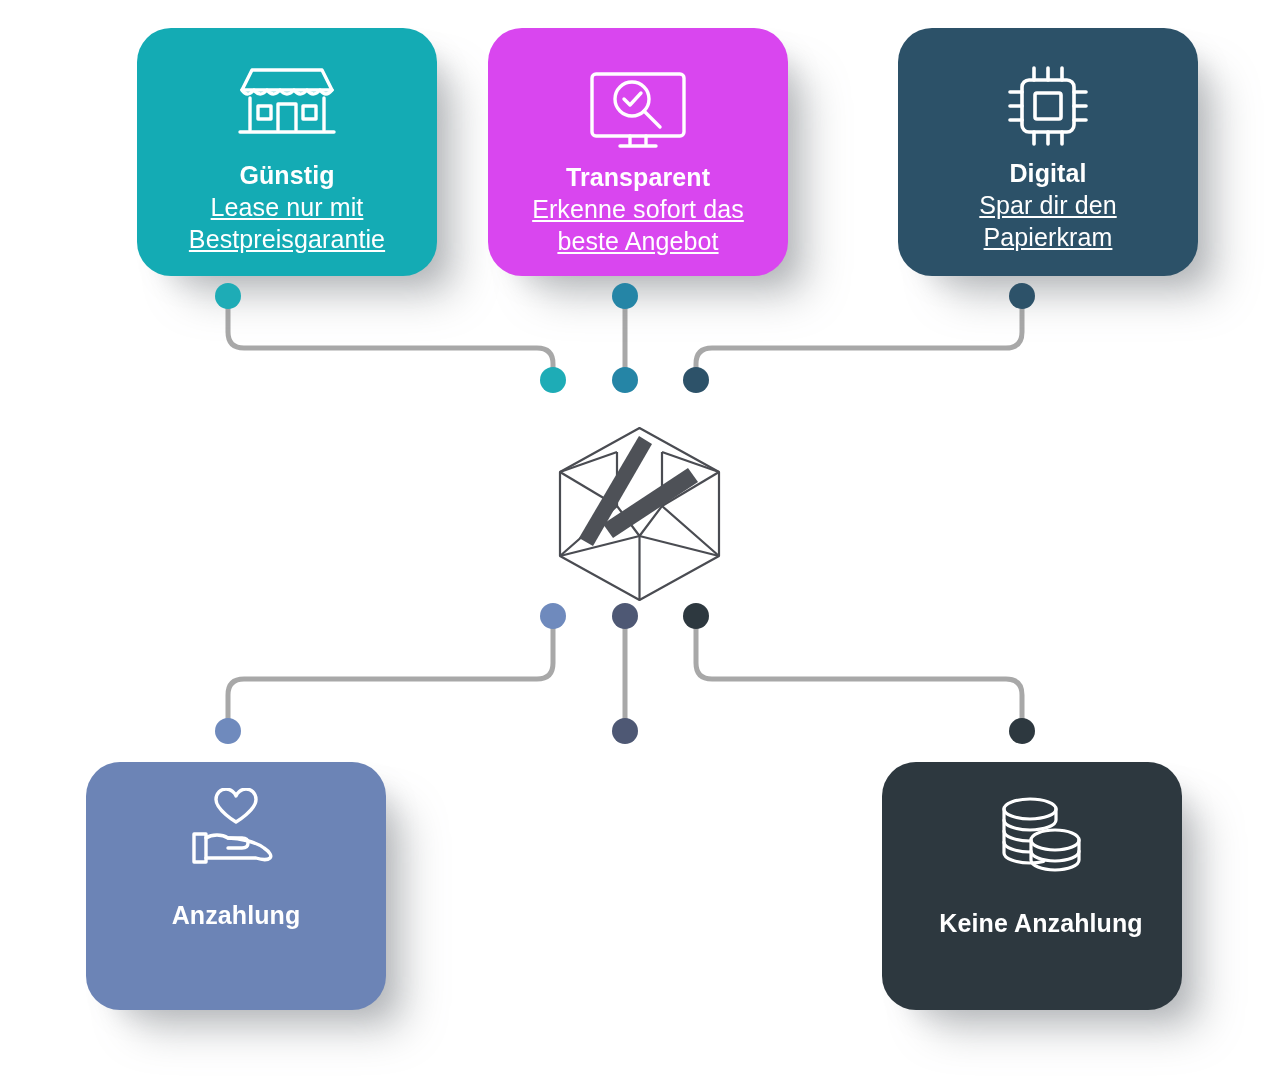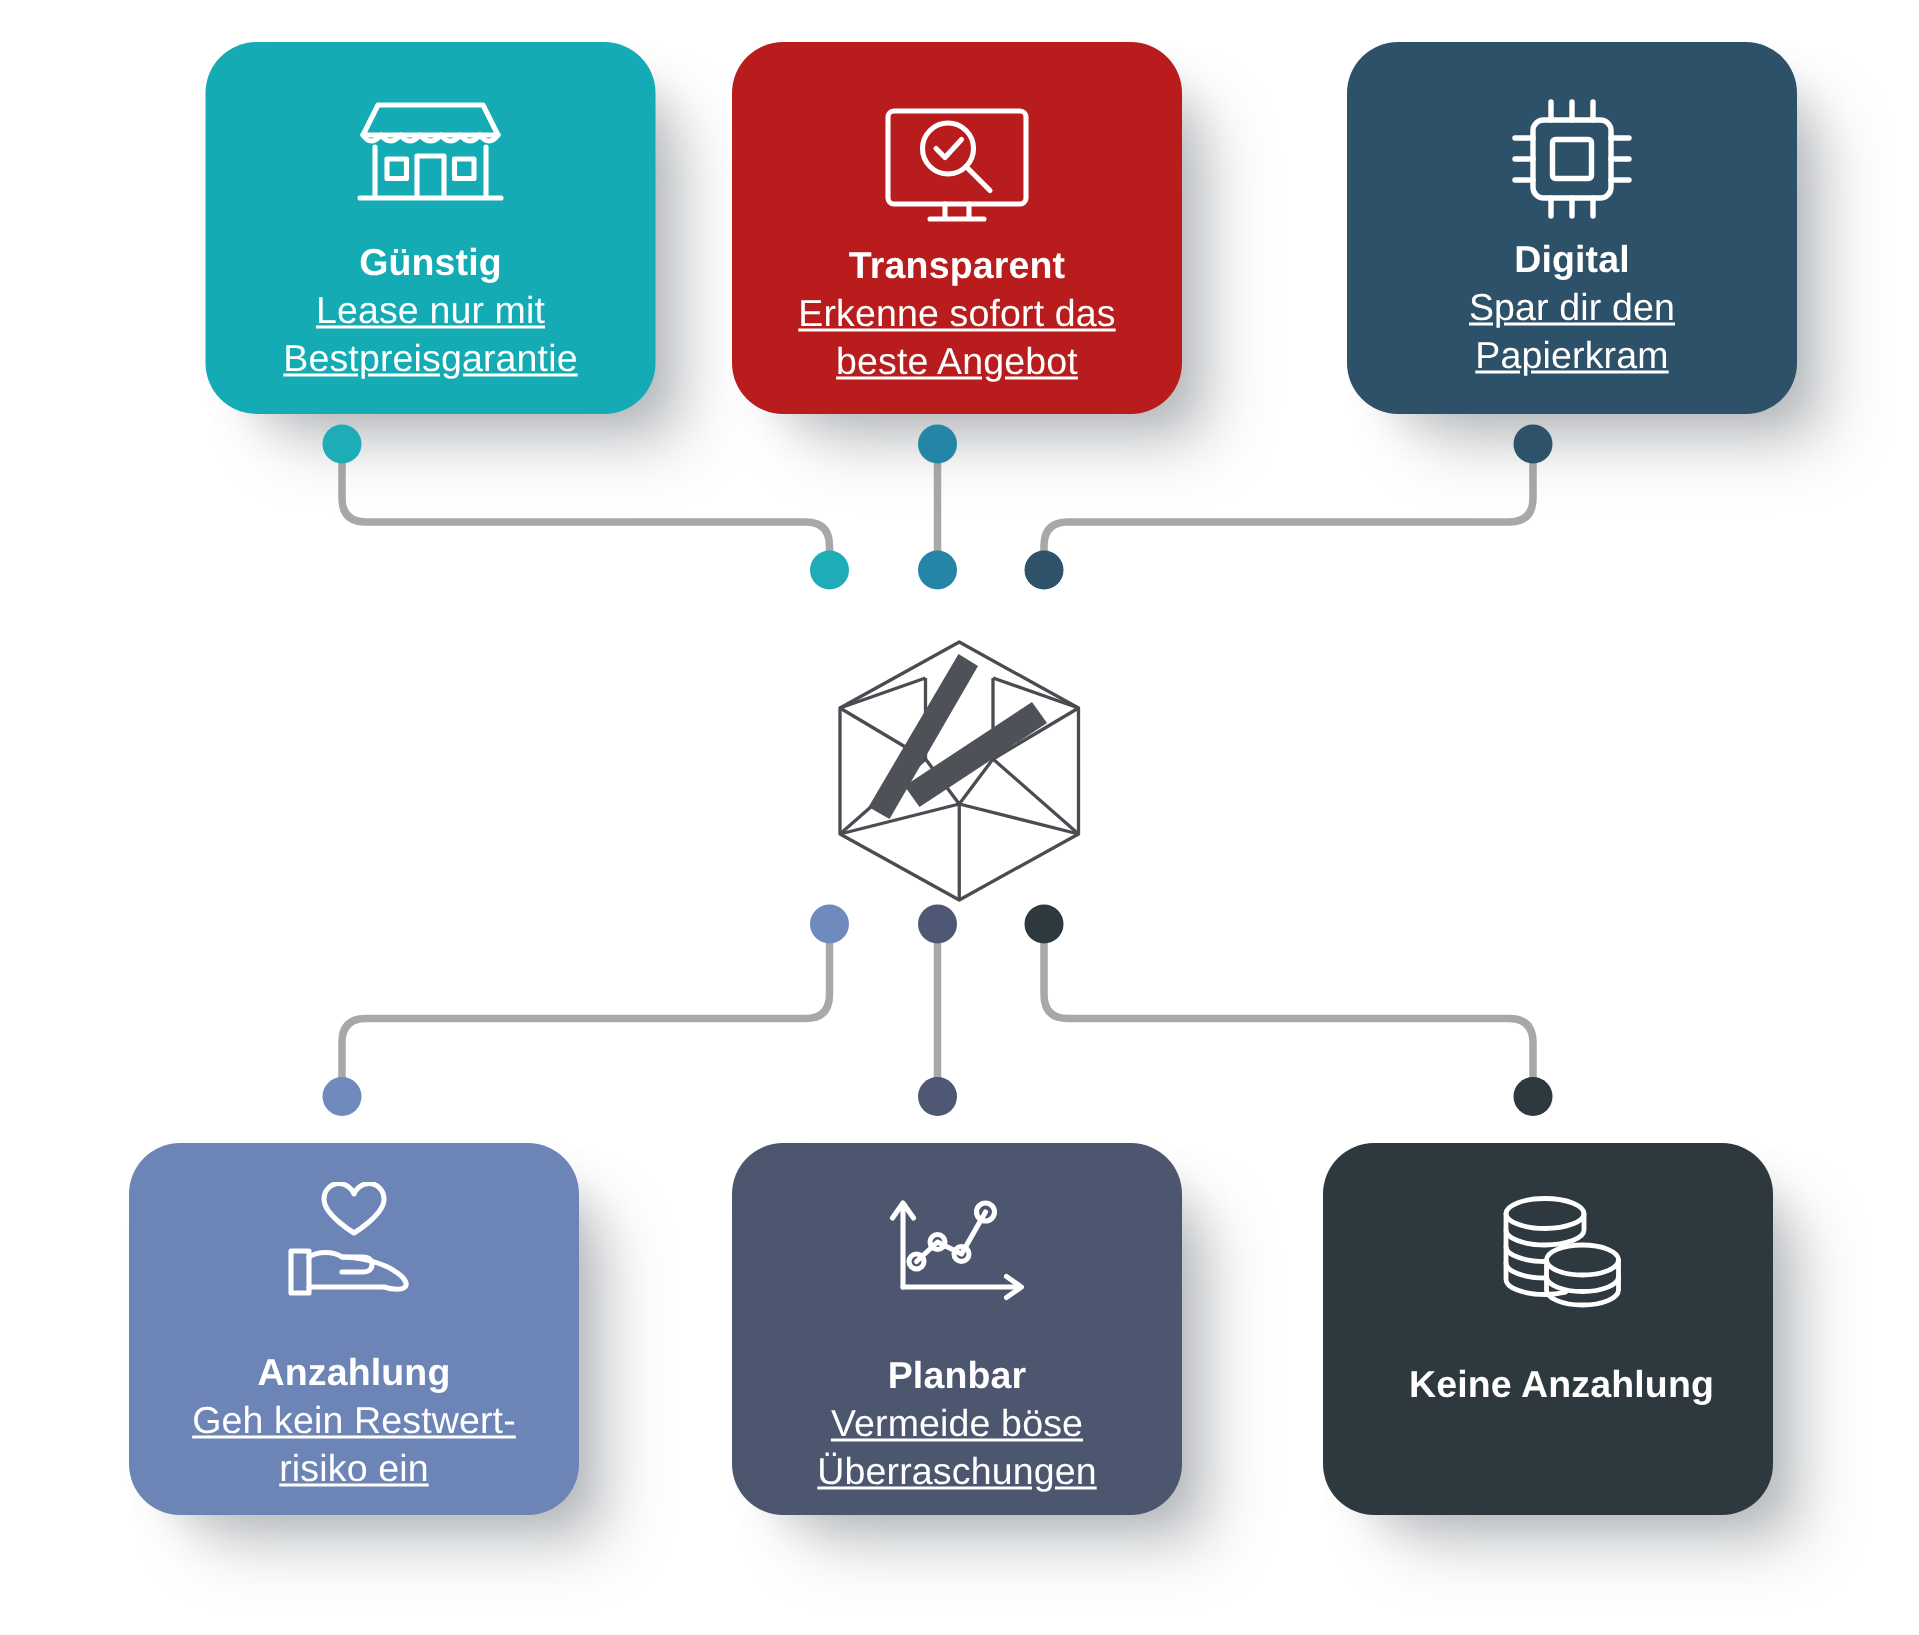--- a/index.html
+++ b/index.html
@@ -158,21 +158,21 @@
         <rect x="20" y="42" width="13" height="13"></rect>
         <rect x="65" y="42" width="13" height="13"></rect>
         <path d="M2,68 L96,68"></path>
       </g>
     </svg>
     <div class="card-title">Günstig</div>
     <div class="card-sub">Lease nur mit
 Bestpreisgarantie</div>
   </div>
 
-  <div class="card" id="card-transparent" style="background: #b91c1c;">
+  <div class="card" id="card-transparent" style="background: #d946ef;">
     <svg class="card-icon" width="100" height="82" viewBox="0 0 100 82">
       <g fill="none" stroke="#ffffff" stroke-width="3.4" stroke-linejoin="round" stroke-linecap="round">
         <rect x="4" y="4" width="92" height="62" rx="4"></rect>
         <circle cx="44" cy="29" r="17"></circle>
         <path d="M36,29 L42,35 L53,23"></path>
         <path d="M56,41 L72,57"></path>
         <path d="M42,66 L42,74"></path>
         <path d="M58,66 L58,74"></path>
         <path d="M32,76 L68,76"></path>
       </g>
@@ -209,42 +209,22 @@
   <div class="card" id="card-risikofrei" style="background: rgb(108, 132, 182);">
     <svg class="card-icon" width="92" height="80" viewBox="0 0 92 80">
       <g fill="none" stroke="#ffffff" stroke-width="3.4" stroke-linejoin="round" stroke-linecap="round">
         <path d="M46,34 C46,34 26,22 26,11.5 C26,5 31,1 36,1 C41,1 45,5 46,8 C47,5 51,1 56,1 C61,1 66,5 66,11.5 C66,22 46,34 46,34 Z"></path>
         <rect x="4" y="46" width="12" height="28"></rect>
         <path d="M16,50 C22,46 32,46 38,50 L52,50 C56,50 58,52 58,55 C58,58 56,60 52,60 L38,60"></path>
         <path d="M38,50 C50,50 66,54 74,60 C80,64 82,68 80,70 C78,72 72,72 66,70 L16,70"></path>
       </g>
     </svg>
     <div class="card-title">Anzahlung</div>
-    <div class="card-sub">Geh kein Restwert-
-risiko ein</div>
-  </div>
-
-  <div class="card" id="card-planbar" style="background: rgb(76, 86, 111);">
-    <svg class="card-icon" width="94" height="74" viewBox="0 0 94 74">
-      <g fill="none" stroke="#ffffff" stroke-width="3.4" stroke-linejoin="round" stroke-linecap="round">
-        <path d="M11,62 L11,8"></path>
-        <path d="M4,16 L11,6 L18,16"></path>
-        <path d="M11,62 L88,62"></path>
-        <path d="M80,55 L90,62 L80,69"></path>
-        <path d="M20,45 L34,32 L50,40 L66,12"></path>
-        <circle cx="20" cy="45" r="5" fill="none"></circle>
-        <circle cx="34" cy="32" r="5" fill="none"></circle>
-        <circle cx="50" cy="40" r="5" fill="none"></circle>
-        <circle cx="66" cy="12" r="6" fill="none"></circle>
-      </g>
-    </svg>
-    <div class="card-title">Planbar</div>
-    <div class="card-sub">Vermeide böse
-Überraschungen</div>
-  </div>
+  </div>
+
 
   <div class="card" id="card-anzahlung" style="background: rgb(45, 56, 63); padding-left: 18px;">
     <svg class="card-icon" width="86" height="80" viewBox="0 0 86 80">
       <g fill="none" stroke="#ffffff" stroke-width="3.2" stroke-linejoin="round" stroke-linecap="round">
 
         <ellipse cx="32" cy="13" rx="26" ry="10"></ellipse>
         <path d="M6,13 L6,24 C6,29.5 17.6,34 32,34 C46.4,34 58,29.5 58,24 L58,13"></path>
         <path d="M6,24 L6,35 C6,40.5 17.6,45 32,45"></path>
         <path d="M6,35 L6,46 C6,51.5 17.6,56 32,56"></path>
         <path d="M6,46 L6,57 C6,62.5 17.6,67 32,67 C37,67 41.7,66.4 45.6,65.4"></path>

